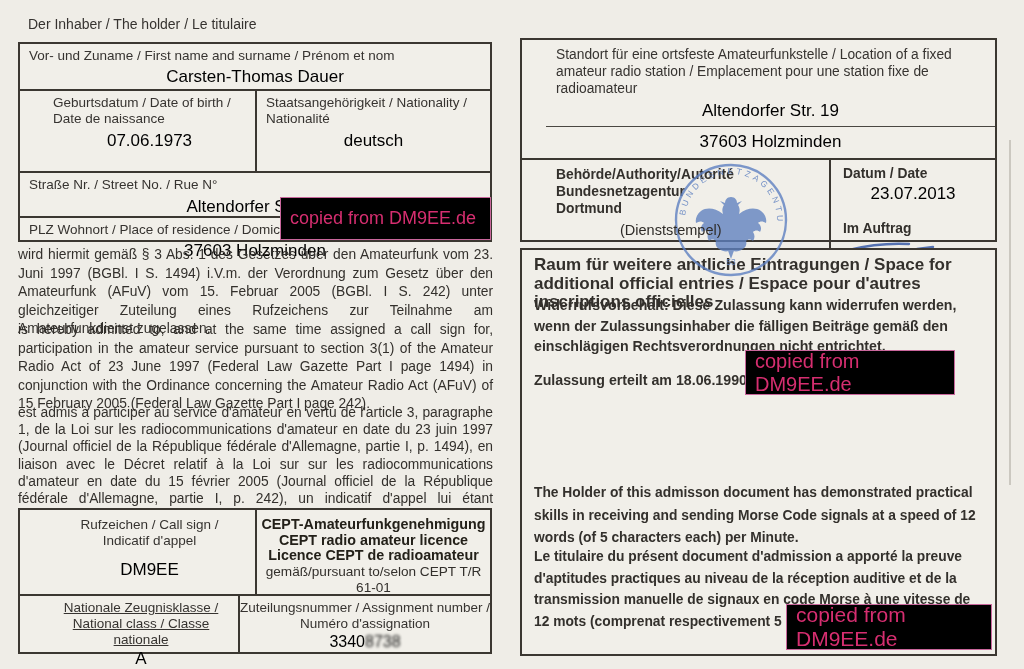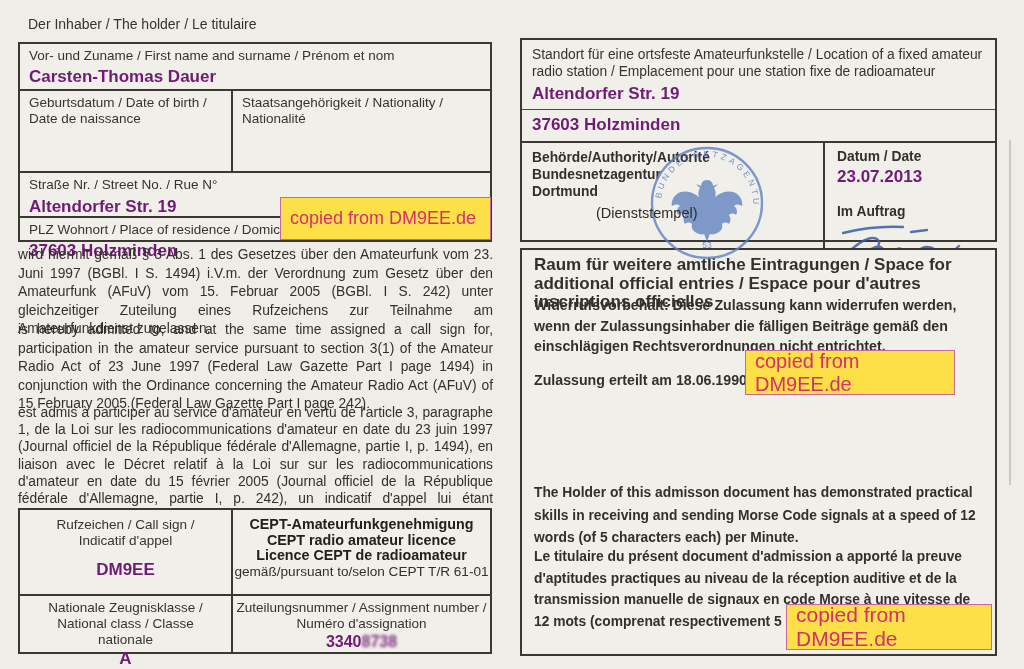--- a/index.html
+++ b/index.html
@@ -5,29 +5,29 @@
   html,body{margin:0;padding:0;background:#dedcd6;}
   .scan{
     position:relative;width:1024px;height:669px;overflow:hidden;
     background:#efede7;
     font-family:"Liberation Sans", sans-serif;
     color:#2e2b28;
   }
   .abs{position:absolute;}
   .box{position:absolute;border:2px solid #3b3731;box-sizing:border-box;background:#f1efe9;}
   .lbl{font-size:13.5px;line-height:16px;color:#363330;}
-  .val{font-size:17px;font-weight:bold;color:#701a75;}
+  .val{font-size:17px;font-weight:normal;color:#000000;text-align:center;}
   .para{font-size:13.8px;line-height:18.5px;text-align:justify;color:#33302c;}
-  .row{box-sizing:border-box;}
+  .row{box-sizing:border-box;padding-left:24px;}
   .bb{border-bottom:2px solid #3b3731;}
   .br{border-right:2px solid #3b3731;}
   .pad{padding:4px 9px 0 9px;}
   .wm{
     position:absolute;box-sizing:border-box;z-index:8;
-    background:#fde047;border:1.5px solid #c9679c;color:#d62e70;
+    background:#000000;border:1.5px solid #c9679c;color:#d62e70;
     display:flex;align-items:center;padding-left:9px;
   }
   .center-col{display:flex;flex-direction:column;align-items:center;text-align:center;box-sizing:border-box;}
   .blurred{filter:blur(1.4px);opacity:.9;}
   .cept-bold{font-size:14.3px;font-weight:bold;line-height:15.5px;color:#232019;}
   .cept-reg{font-size:13.6px;line-height:16px;color:#33302c;}
   .rp{font-size:13.8px;color:#33302c;font-weight:bold;}
   .stamp-caption{position:absolute;font-size:14.5px;color:#2e2b28;z-index:4;}
   .edge-line{position:absolute;width:2px;background:#cbc8c0;}
 </style>
@@ -39,23 +39,25 @@
   <div class="abs lbl" style="left:28px;top:16px;font-size:14px;">Der Inhaber / The holder / Le titulaire</div>
 
   <div class="box" style="left:18px;top:42px;width:474px;height:200px;">
     <div class="row bb pad" style="height:47px;">
       <div class="lbl">Vor- und Zuname / First name and surname / Prénom et nom</div>
       <div class="val" style="margin-top:3px;">Carsten-Thomas Dauer</div>
     </div>
     <div class="row bb" style="height:82px;display:flex;">
       <div class="br pad" style="width:213px;box-sizing:border-box;">
         <div class="lbl">Geburtsdatum / Date of birth / Date de naissance</div>
+        <div class="val" style="margin-top:4px;">07.06.1973</div>
       </div>
       <div class="pad" style="flex:1;">
         <div class="lbl">Staatsangehörigkeit / Nationality / Nationalité</div>
+        <div class="val" style="margin-top:4px;">deutsch</div>
       </div>
     </div>
     <div class="row bb pad" style="height:45px;">
       <div class="lbl">Straße Nr. / Street No. / Rue N°</div>
       <div class="val" style="margin-top:4px;">Altendorfer Str. 19</div>
     </div>
     <div class="row pad" style="height:41px;">
       <div class="lbl">PLZ Wohnort / Place of residence / Domicile</div>
       <div class="val" style="margin-top:3px;">37603 Holzminden</div>
     </div>
@@ -77,21 +79,21 @@
       </div>
       <div class="center-col" style="flex:1;padding-top:7px;">
         <div class="cept-bold">CEPT-Amateurfunkgenehmigung</div>
         <div class="cept-bold">CEPT radio amateur licence</div>
         <div class="cept-bold">Licence CEPT de radioamateur</div>
         <div class="cept-reg">gemäß/pursuant to/selon CEPT T/R 61-01</div>
       </div>
     </div>
     <div class="row" style="height:56px;display:flex;">
       <div class="br center-col" style="width:213px;padding-top:4px;">
-        <div class="lbl" style="width:190px;">Nationale Zeugnisklasse / National class / Classe nationale</div>
+        <div class="lbl" style="width:190px;text-decoration:underline;">Nationale Zeugnisklasse / National class / Classe nationale</div>
         <div class="val" style="margin-top:1px;">A</div>
       </div>
       <div class="center-col" style="flex:1;padding-top:4px;">
         <div class="lbl" style="width:250px;">Zuteilungsnummer / Assignment number / Numéro d'assignation</div>
         <div style="margin-top:1px;">
           <span class="val" style="font-size:16px;">3340</span><span class="val blurred" style="font-size:16px;">8738</span>
         </div>
       </div>
     </div>
   </div>

